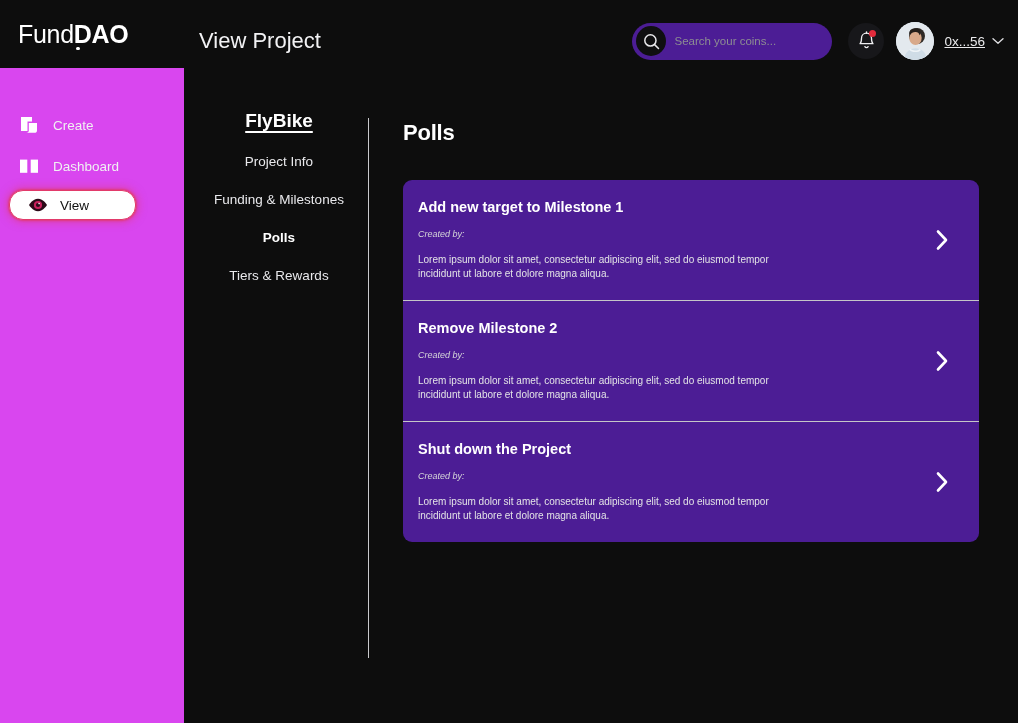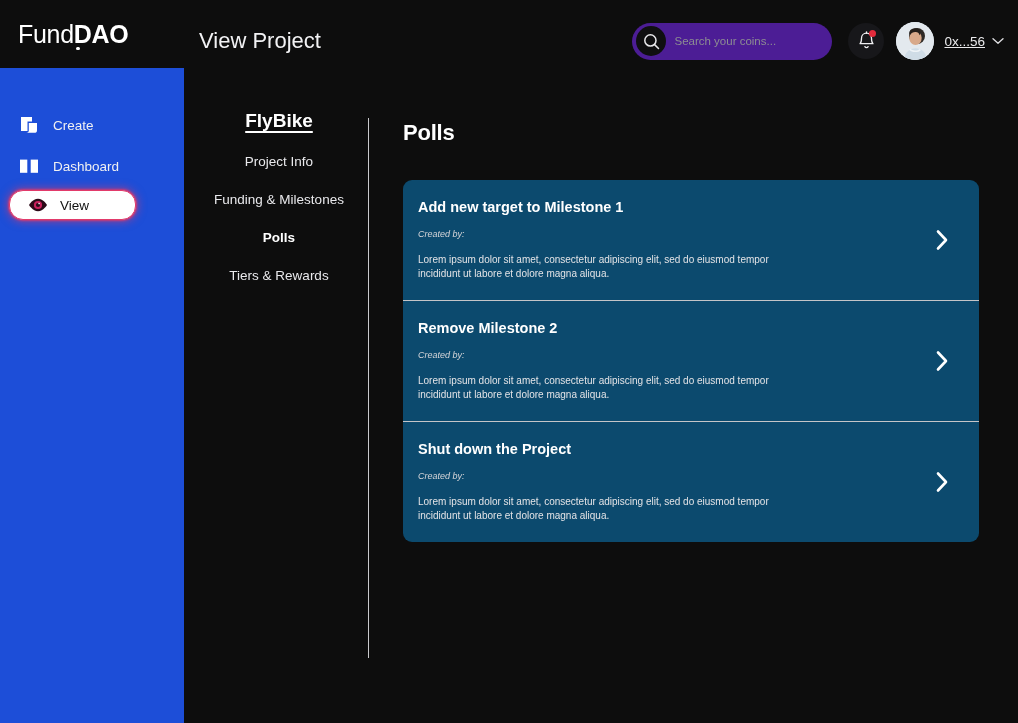--- a/index.html
+++ b/index.html
@@ -8,21 +8,21 @@
     background: #0d0d0d;
     font-family: "Liberation Sans", sans-serif;
     overflow: hidden;
   }
   #app { position: relative; width: 1018px; height: 723px; background: #0d0d0d; }
 
   
   .sidebar {
     position: absolute; left: 0; top: 0;
     width: 184px; height: 723px;
-    background: #1d4ed8;
+    background: #d946ef;
   }
   .sidebar-top {
     height: 68px; width: 100%;
     background: #0d0d0d;
     display: flex; align-items: center;
     padding-left: 18px;
   }
   .logo { font-size: 25px; color: #ffffff; letter-spacing: -0.3px; position: relative; }
   .logo .light { font-weight: 300; }
   .logo .bold { font-weight: 700; }
@@ -142,21 +142,21 @@
     background: #c9c9cc;
   }
 
   
   .content { position: absolute; left: 403px; top: 120px; width: 576px; }
   .content h1 {
     font-size: 22px; font-weight: 700; color: #ffffff;
     margin-bottom: 34px; letter-spacing: -0.2px;
   }
   .polls-card {
-    background: #0c4a6e; border-radius: 9px; overflow: hidden; margin-top: 21px;
+    background: #4c1d95; border-radius: 9px; overflow: hidden; margin-top: 21px;
   }
   .poll-row {
     display: flex; align-items: center;
     padding: 19px 22px 20px 15px;
     position: relative; cursor: pointer;
   }
   .poll-row + .poll-row { border-top: 1.6px solid #c5c5c8; gap: 33px; }
   .poll-main { flex: 1 1 auto; min-width: 0; }
   .poll-title {
     font-size: 14.5px; font-weight: 700; color: #ffffff;

